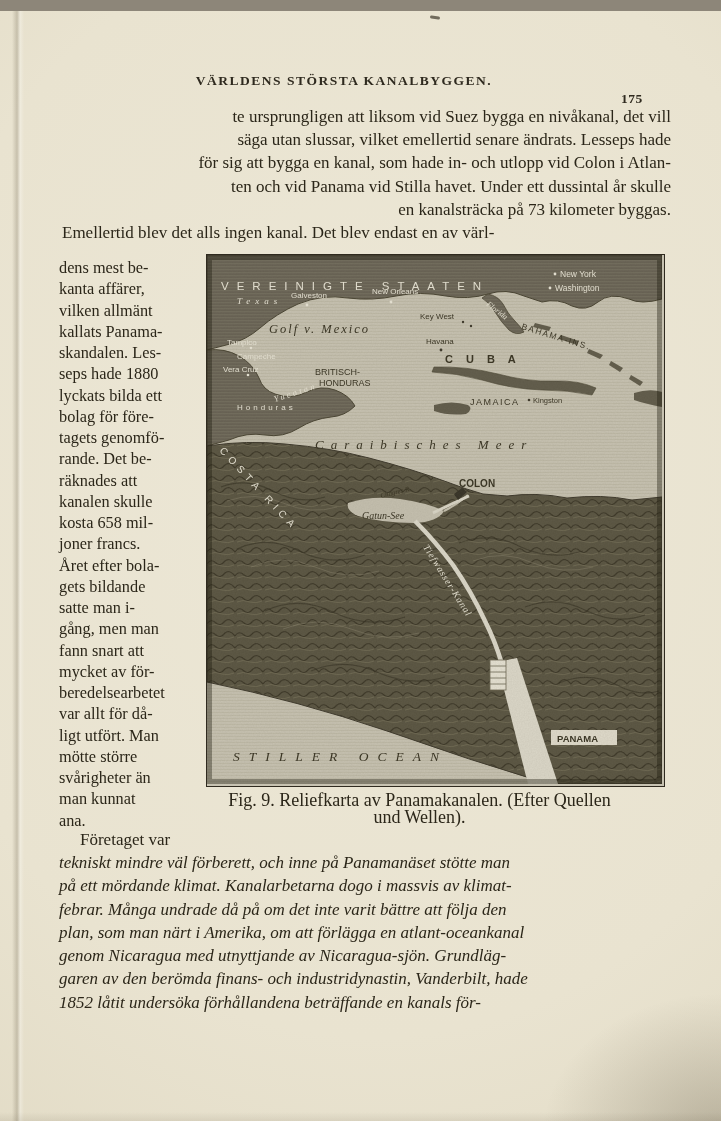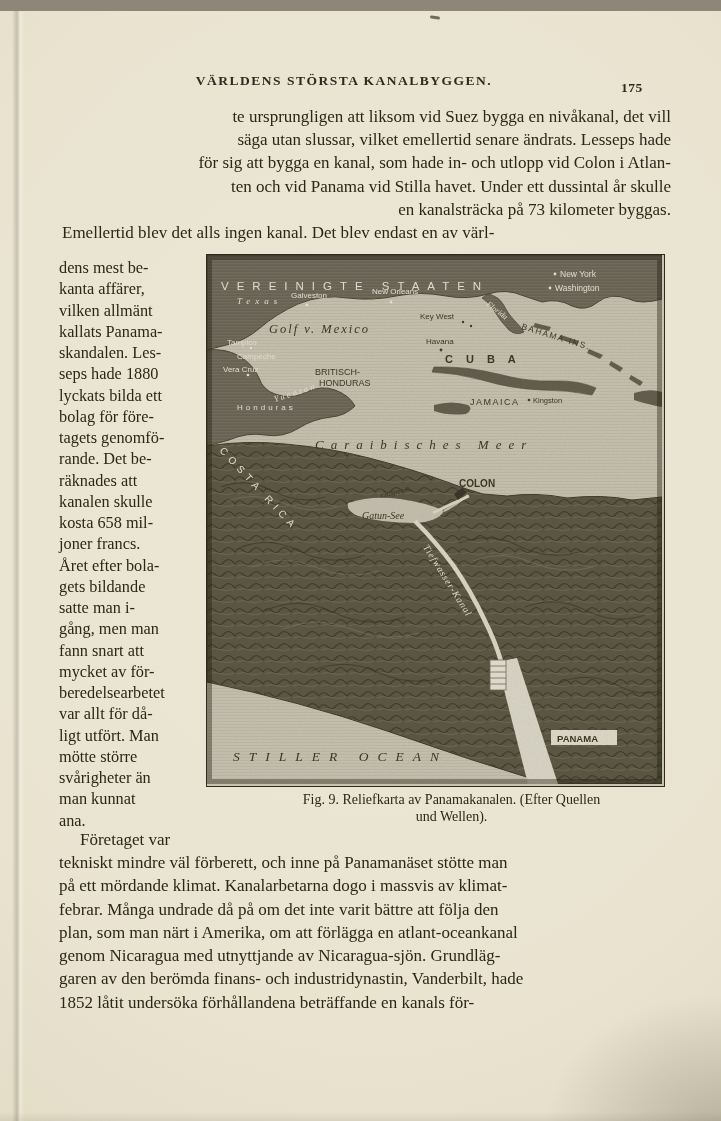--- a/index.html
+++ b/index.html
@@ -14,34 +14,34 @@
     background:linear-gradient(90deg, rgba(110,100,78,0) 0%, rgba(110,100,78,.28) 42%, rgba(255,255,252,.30) 68%, rgba(110,100,78,0) 100%); }
   .edge-bottom { position:absolute; left:0; bottom:0; width:100%; height:20px; pointer-events:none;
     background:linear-gradient(180deg, rgba(80,70,50,0) 0%, rgba(80,70,50,.22) 100%); }
   .corner-shade { position:absolute; right:0; bottom:0; width:180px; height:140px; pointer-events:none;
     background:radial-gradient(ellipse at 100% 100%, rgba(85,75,55,.30), rgba(85,75,55,0) 70%); }
   .speck { position:absolute; left:430px; top:5px; width:10px; height:3px; background:#4a4435;
     border-radius:2px; transform:rotate(8deg); opacity:.75; }
 
   .running-head { position:absolute; left:59px; top:62px; width:570px; text-align:center;
     font-size:13.5px; font-weight:bold; letter-spacing:1.5px; color:#2f2a1f; }
-  .rh-num { position:absolute; left:562px; top:7px; font-weight:bold; letter-spacing:.5px; }
+  .rh-num { position:absolute; left:562px; top:18px; font-weight:bold; letter-spacing:.5px; }
 
   .p { position:absolute; white-space:pre-line; color:#2b2619; }
   .p1      { left:59px; top:94px;  width:612px; font-size:17px;   line-height:23.2px;text-align:right; }
   .p2line  { left:41px; top:210px; width:612px; font-size:17px;   line-height:23.2px; text-indent:21px; }
   .colL    { left:59px; top:246px; width:148px; font-size:16.3px; line-height:21.25px; }
   .p3first { left:59px; top:817px; width:320px; font-size:17px;   line-height:23.2px; text-indent:21px; }
-  .p3      { left:59px; top:840px; width:612px; font-size:17px;   line-height:23.3px; }
+  .p3      { left:59px; top:840px; width:612px; font-size:17px;   line-height:23.3px;font-style:italic; }
 
   .fig { position:absolute; left:206px; top:243px; width:459px; height:533px;
     border:1.6px solid #2f2a1f; background:#c7c2b1; }
   .fig svg { display:block; }
-  .caption { position:absolute; left:222px; top:781px; width:459px; text-align:center;
-    font-size:14px; line-height:16.5px; white-space:pre-line; color:#2b2619; }
+  .caption { position:absolute; left:190px; top:781px; width:459px; text-align:center;
+    font-size:18px; line-height:16.5px; white-space:pre-line; color:#2b2619; }
 
   svg text { font-family:"Liberation Sans","DejaVu Sans",sans-serif; }
   svg text.msi { font-family:"Liberation Serif","DejaVu Serif",serif; font-style:italic; }
   .lw { fill:#e7e3d4; }
   .ld { fill:#35301f; }
   .bold { font-weight:bold; }
 </style>
 </head>
 <body>
 

